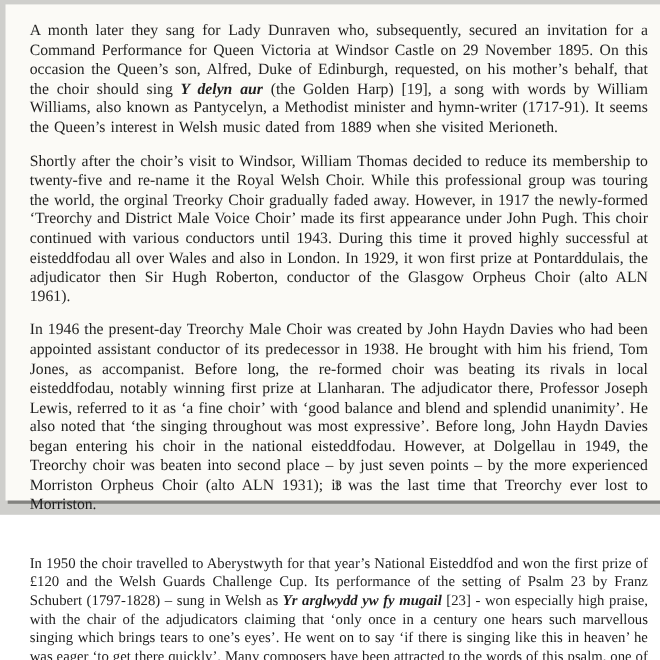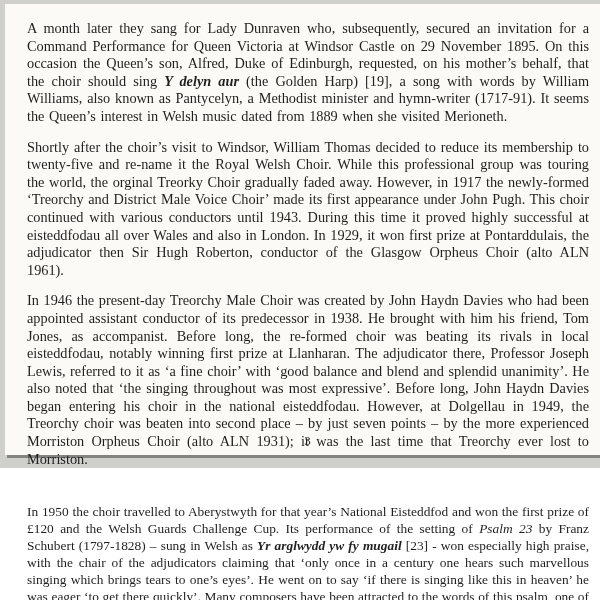--- a/index.html
+++ b/index.html
@@ -39,21 +39,21 @@
   .text-block p.para-3 {
     margin-bottom: 36px;
   }
   .text-block p.small {
     font-size: 13.4px;
     line-height: 16.9px;
     word-spacing: 0.2px;
   }
   .run.n  { font-weight: normal; font-style: normal; }
   .run.b  { font-weight: normal;   font-style: normal; }
-  .run.i  { font-weight: normal; font-style: italic; }
+  .run.i  { font-weight: normal; }
   .run.bi { font-weight: bold;   font-style: italic; }
   .page-number {
     position: absolute;
     bottom: 6px;
     left: 0;
     right: 0;
     text-align: center;
     font-size: 13px;
     color: #2a2a2a;
   }

